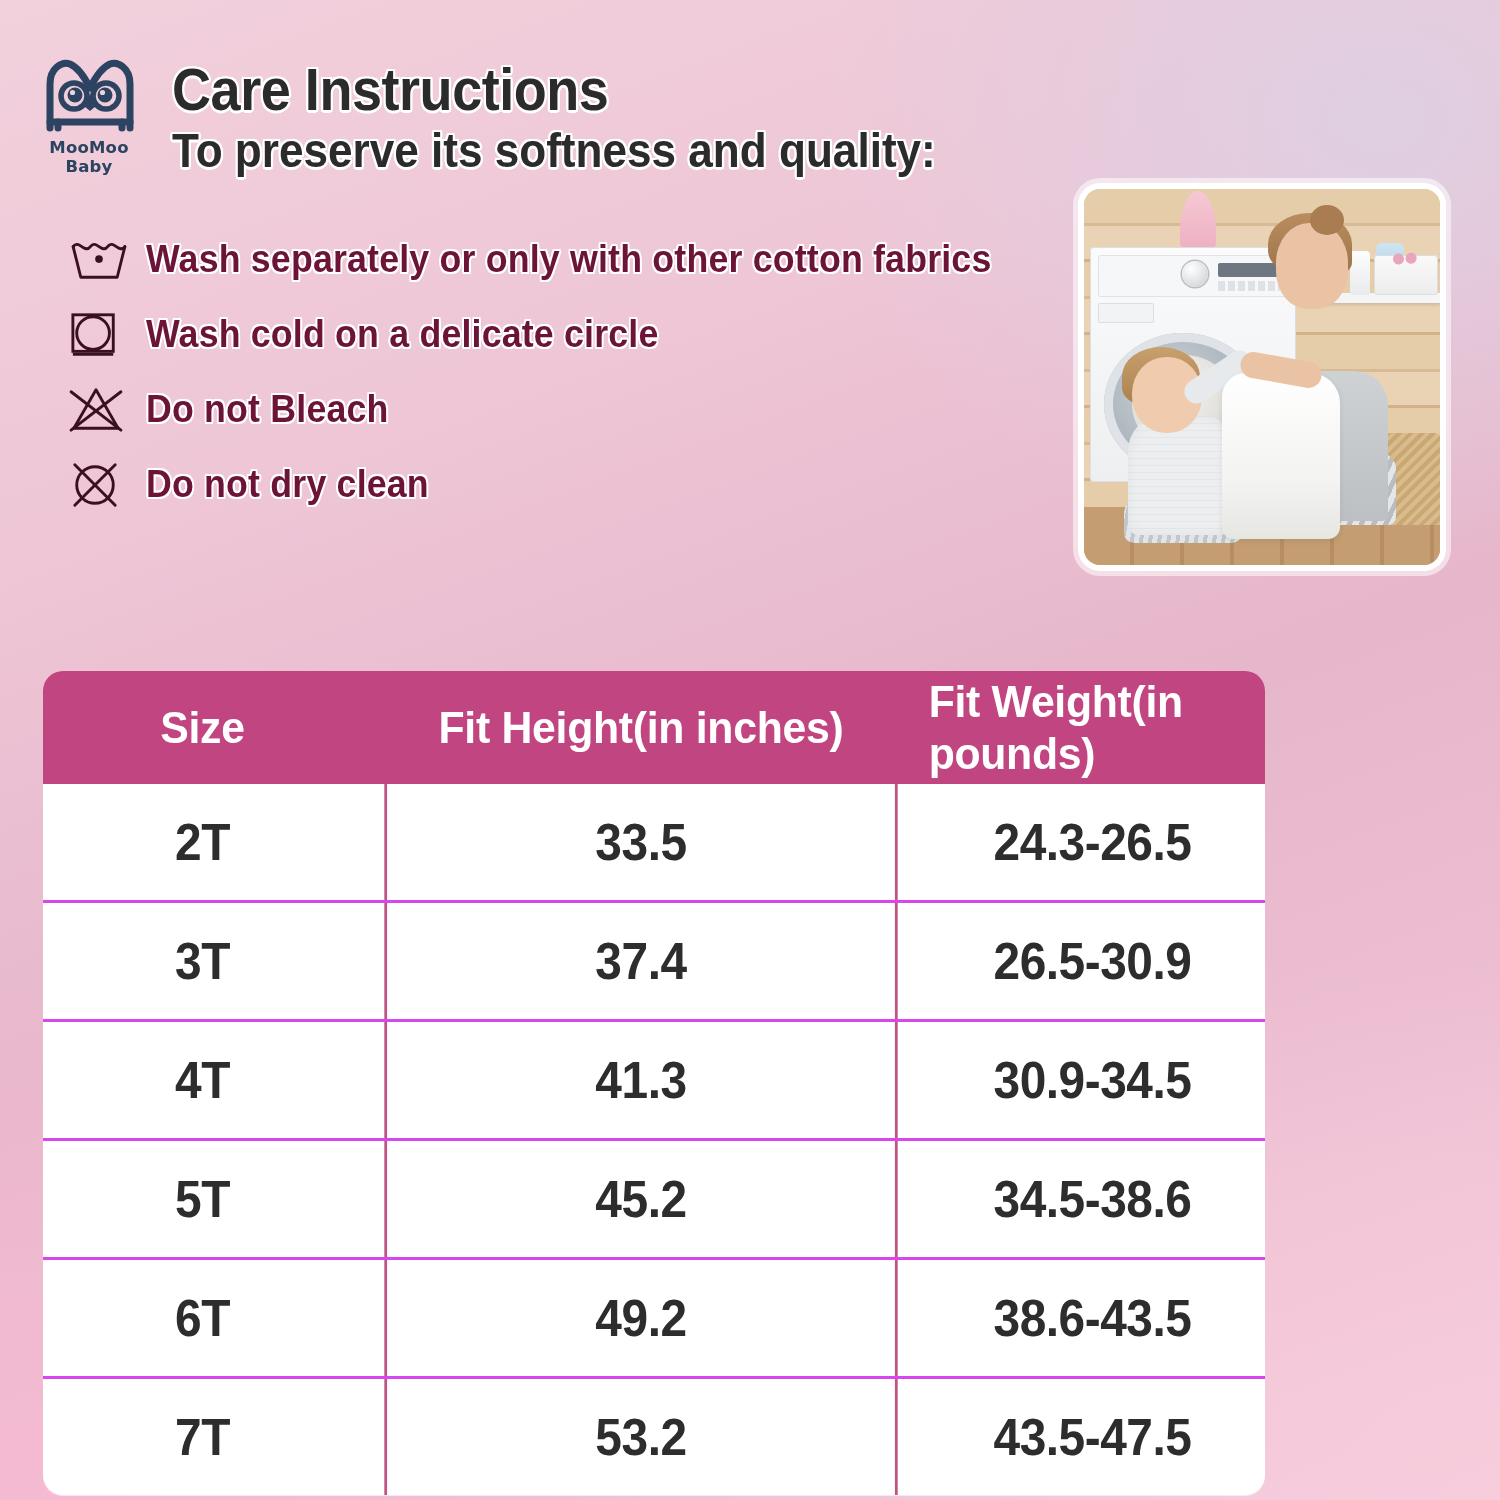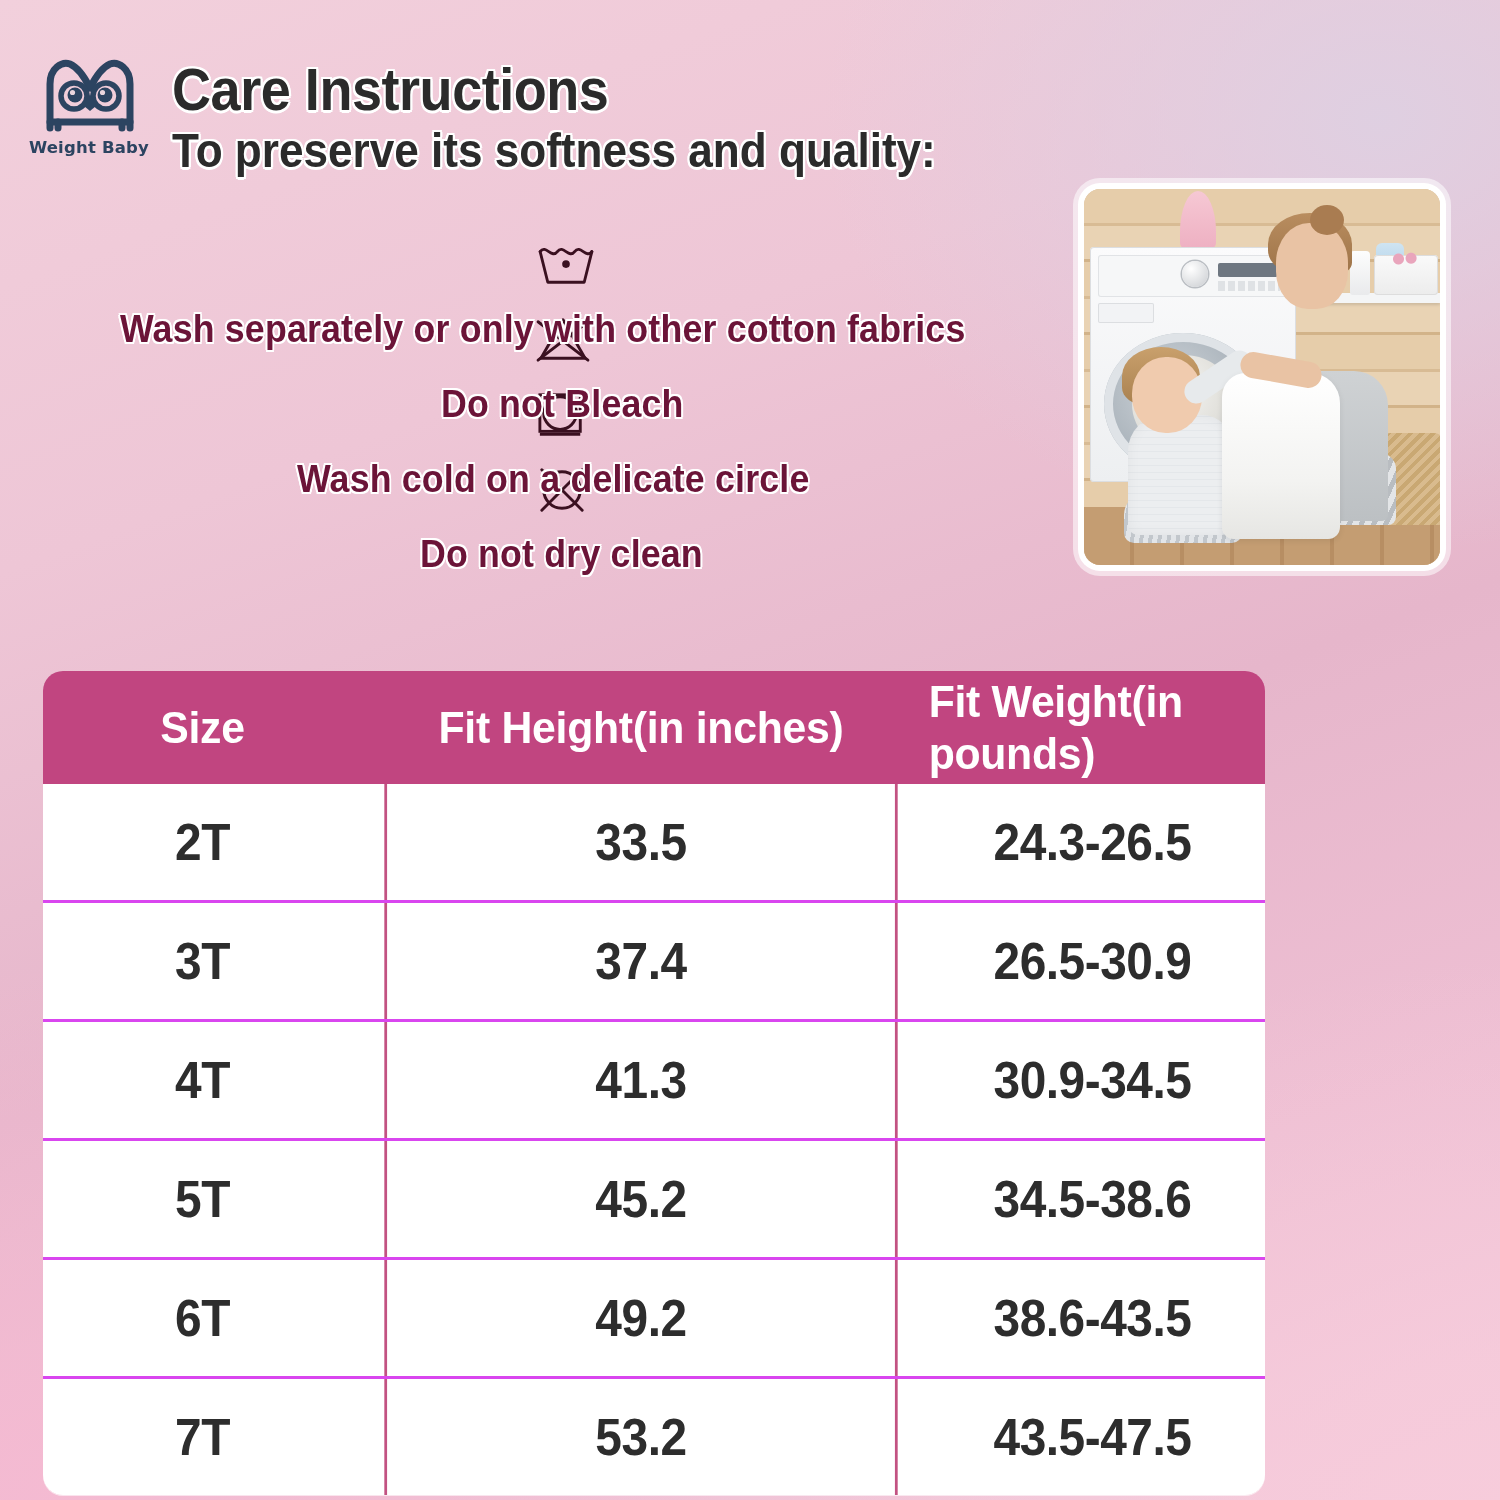--- a/index.html
+++ b/index.html
@@ -90,21 +90,20 @@
   .care-list {
     position: absolute;
     left: 60px;
     top: 222px;
     width: 1020px;
   }
   .care-row {
     display: flex;
     align-items: center;
     height: 75px;
-    flex-direction: column;
   }
   .care-icon {
     width: 86px;
     flex: 0 0 86px;
     display: flex;
     align-items: center;
     justify-content: flex-start;
     padding-left: 8px;
     box-sizing: border-box;
   }
@@ -353,21 +352,21 @@
           <circle cx="30" cy="40" r="13"></circle>
           <circle cx="62" cy="40" r="13"></circle>
         </g>
         <circle cx="31" cy="39" r="7.5" fill="#2c4461"></circle>
         <circle cx="61" cy="39" r="7.5" fill="#2c4461"></circle>
         <circle cx="28.5" cy="36.5" r="2.6" fill="#e9d5dd"></circle>
         <circle cx="58.5" cy="36.5" r="2.6" fill="#e9d5dd"></circle>
         <path d="M46 38 L52 50 L46 55 L40 50 Z" fill="#2c4461"></path>
       </svg>
     </div>
-    <div class="logo-name">Weight Baby</div>
+    <div class="logo-name">MooMoo Baby</div>
   </div>
 
   <div class="title-block">
     <div class="title-main">Care Instructions</div>
     <div class="title-sub">To preserve its softness and quality:</div>
   </div>
 
   <div class="care-list">
 
     <div class="care-row">
@@ -379,42 +378,42 @@
           </g>
           <circle cx="32" cy="23" r="4" fill="#3a1020"></circle>
         </svg>
       </div>
       <div class="care-text">Wash separately or only with other cotton fabrics</div>
     </div>
 
 
     <div class="care-row">
       <div class="care-icon">
+        <svg viewBox="0 0 56 52" width="54" height="50" aria-hidden="true">
+          <g fill="none" stroke="#3a1020" stroke-width="3">
+            <rect x="5" y="5" width="42" height="38"></rect>
+            <circle cx="26" cy="24" r="17"></circle>
+            <path d="M5 46 H47"></path>
+          </g>
+        </svg>
+      </div>
+      <div class="care-text">Wash cold on a delicate circle</div>
+    </div>
+
+    <div class="care-row">
+      <div class="care-icon">
         <svg viewBox="0 0 58 50" width="56" height="48" aria-hidden="true">
           <g fill="none" stroke="#3a1020" stroke-width="3" stroke-linejoin="round" stroke-linecap="round">
             <path d="M29 4 L52 44 H6 Z"></path>
             <path d="M3 6 L55 46"></path>
             <path d="M55 6 L3 46"></path>
           </g>
         </svg>
       </div>
       <div class="care-text">Do not Bleach</div>
-    </div>
-
-    <div class="care-row">
-      <div class="care-icon">
-        <svg viewBox="0 0 56 52" width="54" height="50" aria-hidden="true">
-          <g fill="none" stroke="#3a1020" stroke-width="3">
-            <rect x="5" y="5" width="42" height="38"></rect>
-            <circle cx="26" cy="24" r="17"></circle>
-            <path d="M5 46 H47"></path>
-          </g>
-        </svg>
-      </div>
-      <div class="care-text">Wash cold on a delicate circle</div>
     </div>
 
     <div class="care-row">
       <div class="care-icon">
         <svg viewBox="0 0 56 52" width="54" height="50" aria-hidden="true">
           <g fill="none" stroke="#3a1020" stroke-width="3" stroke-linecap="round">
             <circle cx="28" cy="26" r="19"></circle>
             <path d="M7 5 L49 47"></path>
             <path d="M49 5 L7 47"></path>
           </g>

